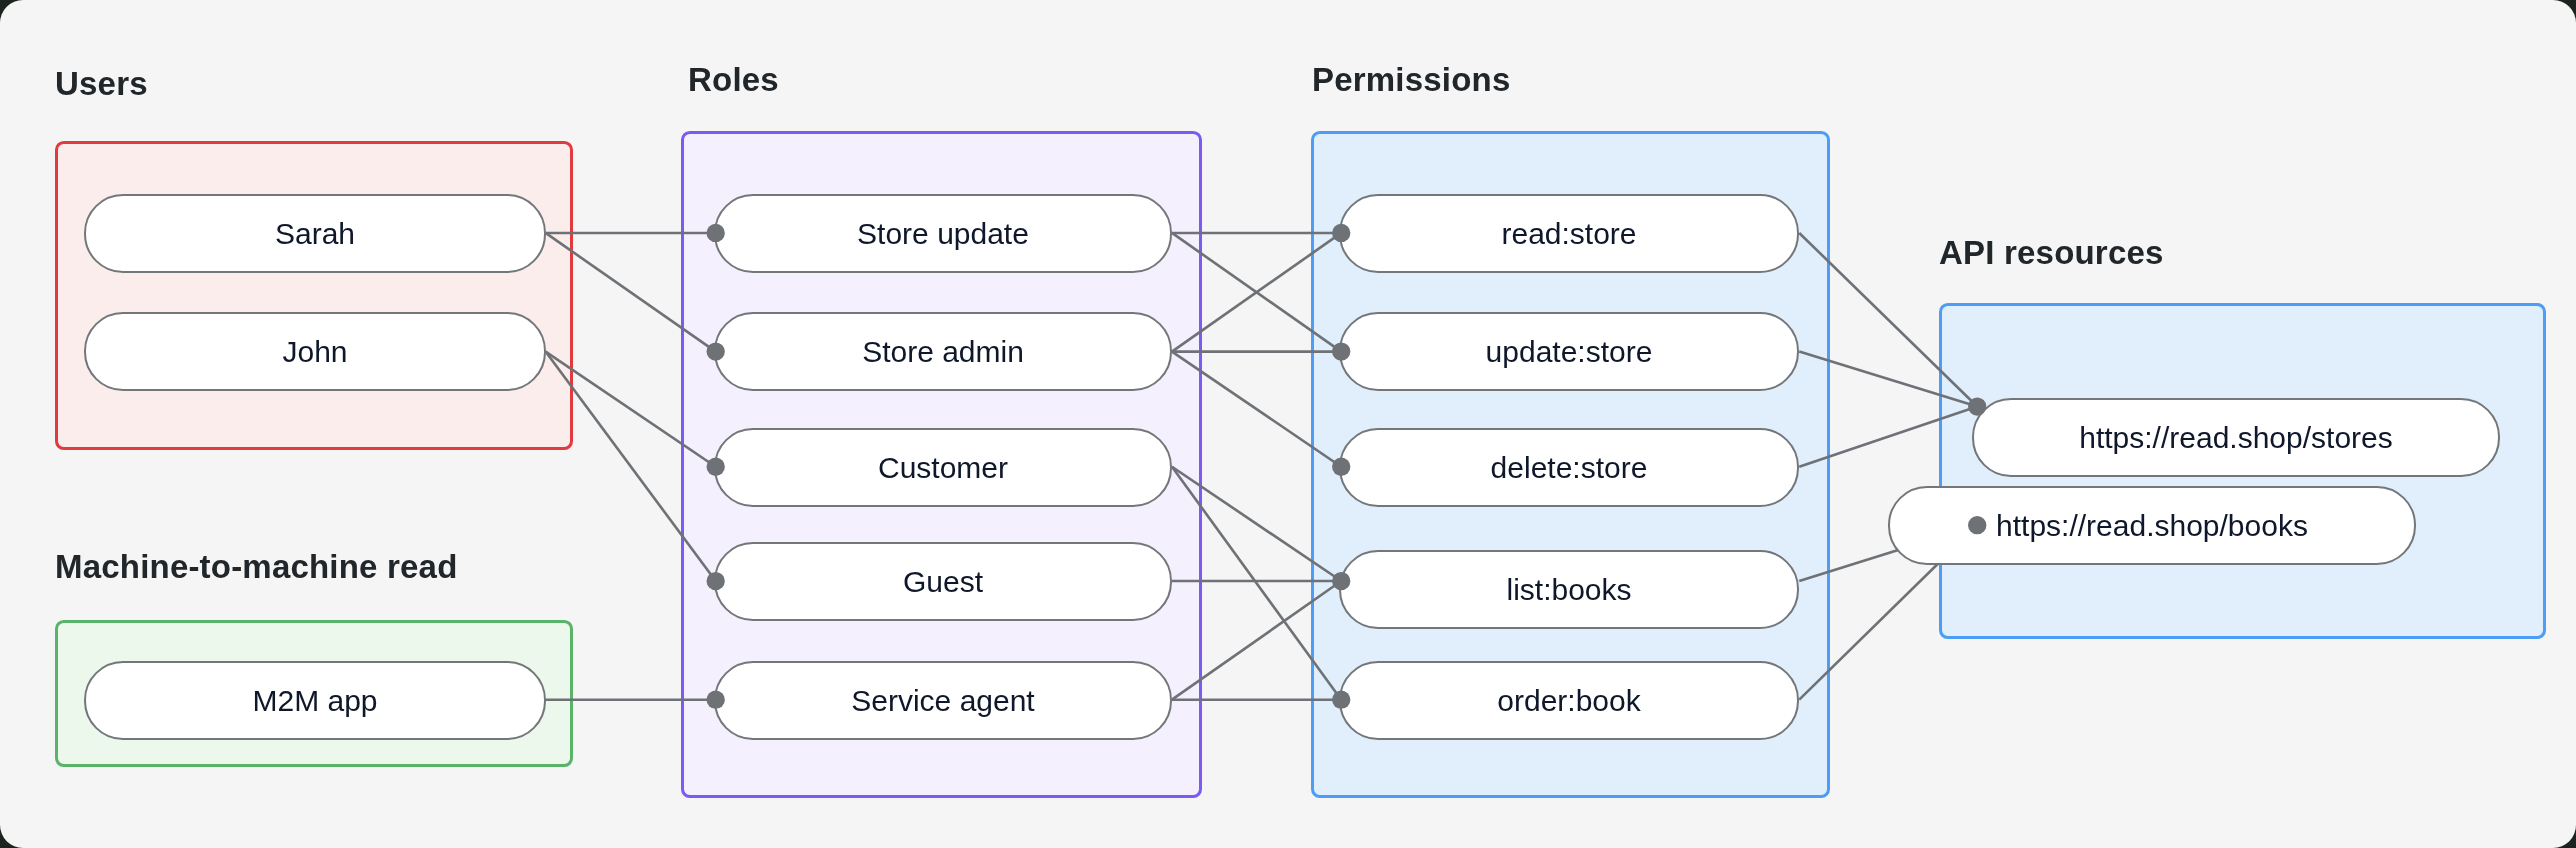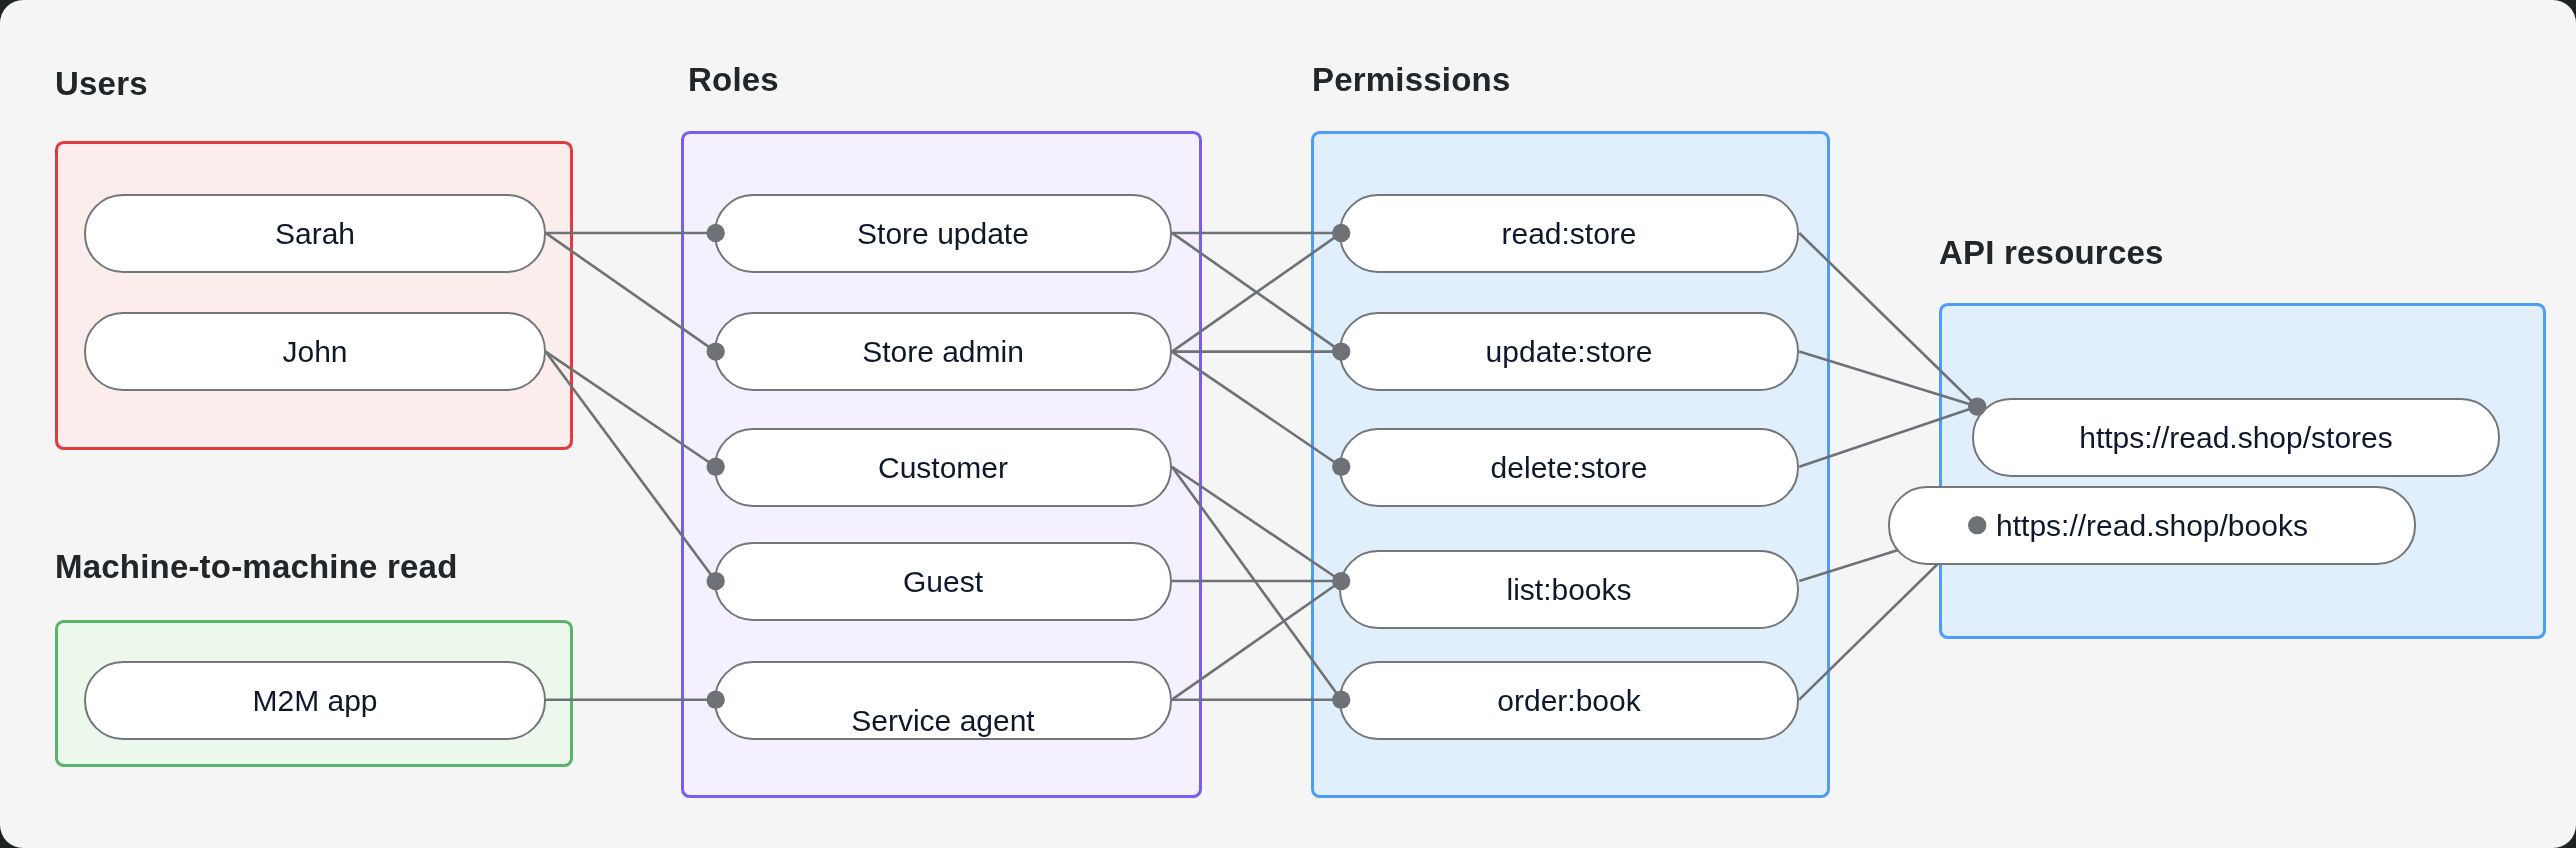--- a/index.html
+++ b/index.html
@@ -91,21 +91,21 @@
     </div>
   <div class="pill" style="left:714px;top:312px;width:458px;">
       <span>Store admin</span>
     </div>
   <div class="pill" style="left:714px;top:428px;width:458px;">
       <span>Customer</span>
     </div>
   <div class="pill" style="left:714px;top:542px;width:458px;">
       <span>Guest</span>
     </div>
-  <div class="pill" style="left:714px;top:661px;width:458px;align-items:flex-end;">
+  <div class="pill" style="left:714px;top:661px;width:458px;">
       <span>Service agent</span>
     </div>
 
   <div class="pill" style="left:1339px;top:194px;width:460px;">
       <span>read:store</span>
     </div>
   <div class="pill" style="left:1339px;top:312px;width:460px;">
       <span>update:store</span>
     </div>
   <div class="pill" style="left:1339px;top:428px;width:460px;">

